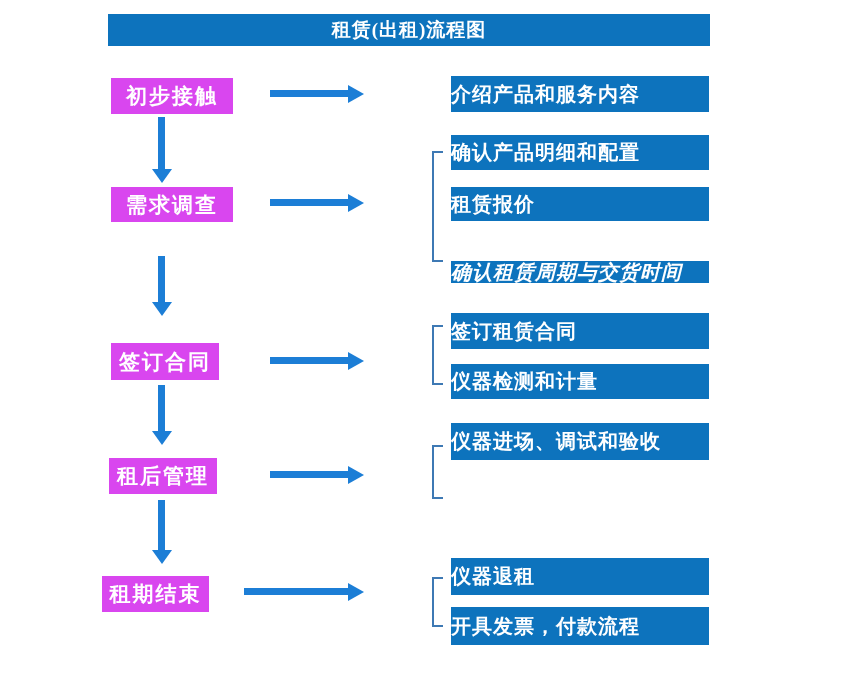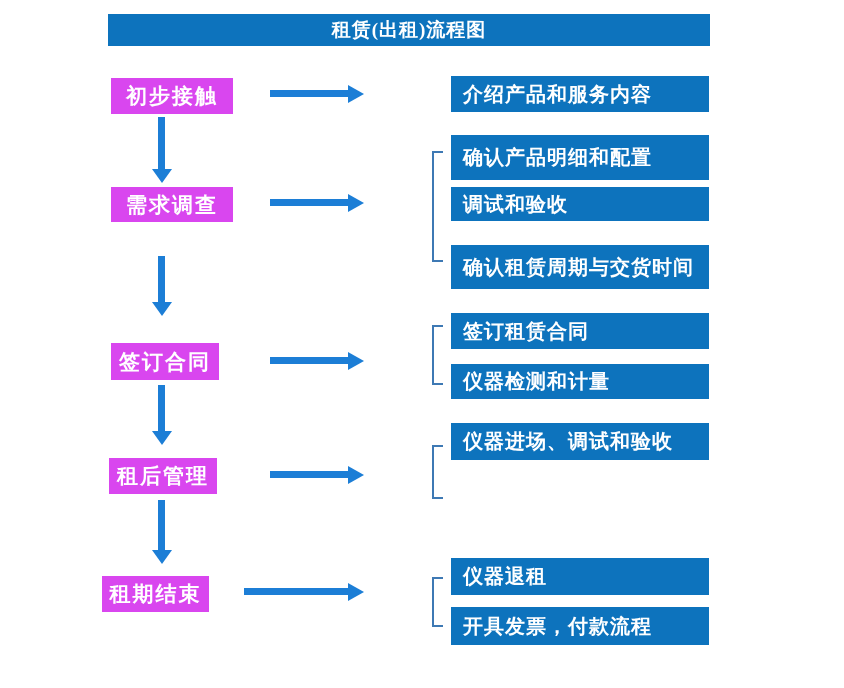--- a/index.html
+++ b/index.html
@@ -10,21 +10,21 @@
   .title-bar{position:absolute;left:100px;top:14px;width:602px;height:32px;
     background:#0d73bd;color:#ffffff;font-weight:bold;font-size:19px;
     line-height:32px;text-align:center;letter-spacing:1px;}
 
   .lbox{position:absolute;background:#d946ef;color:#ffffff;font-weight:bold;
     font-size:21px;text-align:center;letter-spacing:2px;
     display:flex;align-items:center;justify-content:center;box-sizing:border-box;}
 
   .rbox{position:absolute;left:443px;width:258px;background:#0d73bd;color:#ffffff;
     font-weight:bold;font-size:20px;letter-spacing:1px;box-sizing:border-box;
-    display:flex;align-items:center;padding-left:12px;}
+    display:flex;align-items:center;}
 
   
   .varrow{position:absolute;left:144px;width:20px;}
   .varrow .stem{position:absolute;left:6px;top:0;width:7px;bottom:13px;background:#1c7ed6;}
   .varrow .head{position:absolute;left:0;bottom:0;width:0;height:0;
     border-left:10px solid transparent;border-right:10px solid transparent;
     border-top:14px solid #1c7ed6;}
 
   
   .harrow{position:absolute;height:18px;}
@@ -88,23 +88,23 @@
     <div class="head"></div>
   </div>
 
   <div class="bracket" style="top:151px;height:111px;"></div>
   <div class="bracket" style="top:325px;height:60px;"></div>
   <div class="bracket" style="top:445px;height:54px;"></div>
   <div class="bracket" style="top:577px;height:50px;"></div>
 
   <div class="rbox" style="top:76px;height:36px;">介绍产品和服务内容</div>
 
-  <div class="rbox" style="top:135px;height:45px;">确认产品明细和配置</div>
-  <div class="rbox" style="top:187px;height:34px;">调试和验收</div>
-  <div class="rbox" style="top:245px;height:44px;">确认租赁周期与交货时间</div>
+  <div class="rbox" style="top:135px;height:35px;">确认产品明细和配置</div>
+  <div class="rbox" style="top:187px;height:34px;">租赁报价</div>
+  <div class="rbox" style="top:261px;height:22px;font-style:italic;">确认租赁周期与交货时间</div>
 
   <div class="rbox" style="top:364px;height:35px;">仪器检测和计量</div>
   <div class="rbox" style="top:313px;height:36px;">签订租赁合同</div>
 
   <div class="rbox" style="top:423px;height:37px;">仪器进场、调试和验收</div>
 
   <div class="rbox" style="top:607px;height:38px;">开具发票，付款流程</div>
   <div class="rbox" style="top:558px;height:37px;">仪器退租</div>
 
 </div>

